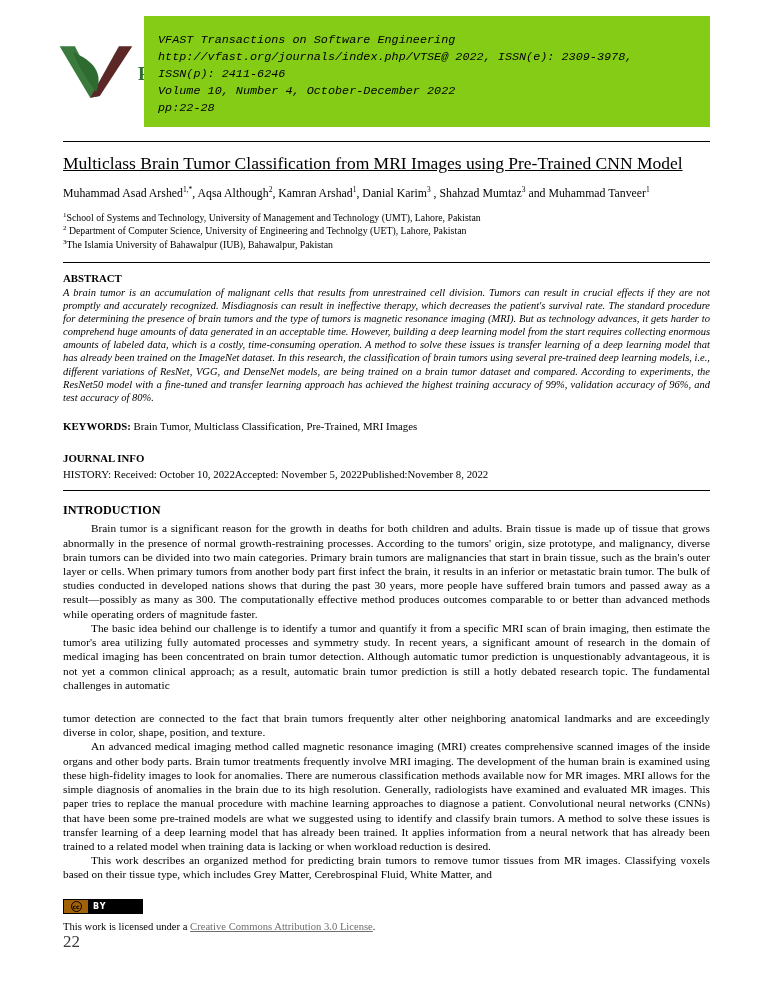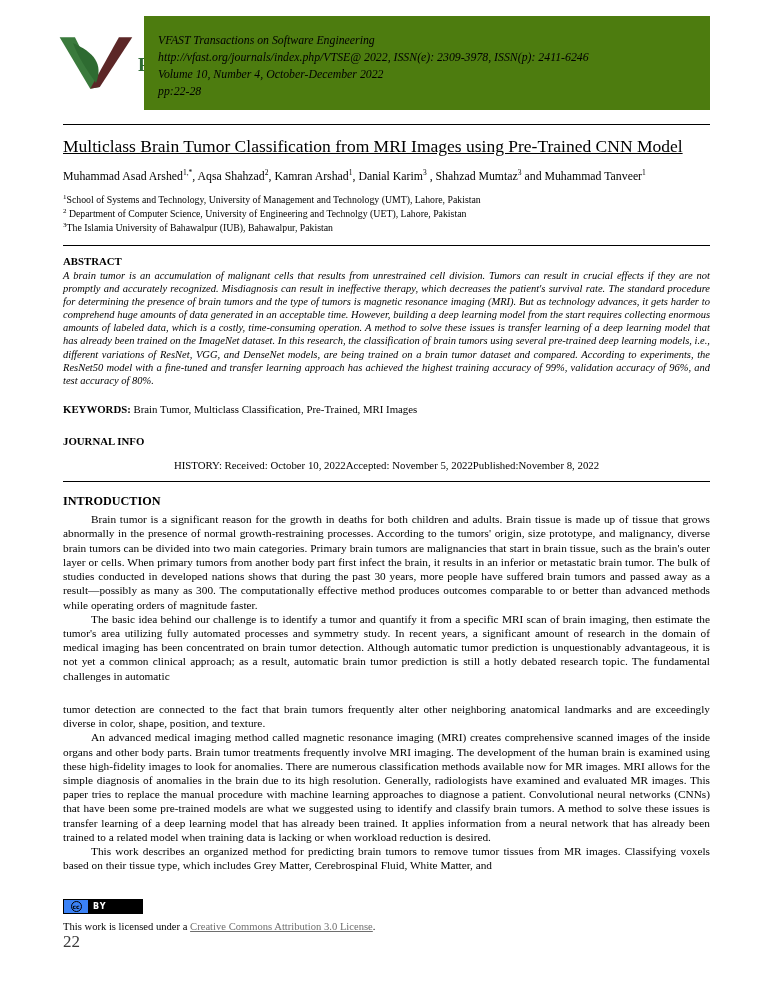--- a/index.html
+++ b/index.html
@@ -9,22 +9,22 @@
     background: #ffffff; overflow: hidden; color: #000;
     font-family: "Liberation Serif", serif;
   }
   
   .header-row { display: flex; align-items: stretch; padding: 16px 63px 0 52px; }
   .logo { width: 92px; display: flex; align-items: center; padding-top: 2px; }
   .logo svg { display: block; }
   .logo-text { font-weight: bold; font-size: 19px; letter-spacing: 4px; line-height: 1; color: #2e6b33; margin-top: 1px; }
   .logo-text .caret { color: #5a2626; }
   .header-box {
-    flex: 1; background: #4d7c0f; padding: 16px 14px 10px 14px;
-    font-style: italic; font-size: 11.8px; line-height: 1.45;
+    flex: 1; background: #84cc16; padding: 16px 14px 10px 14px;
+    font-style: italic; font-size: 11.8px; line-height: 1.45; font-family: Liberation Mono, monospace;
   }
   .hb-row3 { display: flex; justify-content: space-between; flex-direction: column; }
   
   .rule { border: none; border-top: 1px solid #000; margin: 14px 63px 0 63px; }
   .rule.tight { margin-top: 10px; }
   
   .content { padding: 0 63px; }
   .title {
     margin: 10px 0 0 0; font-size: 17.5px; font-weight: normal;
     line-height: 1.3; text-align: justify; text-decoration: underline;
@@ -32,32 +32,32 @@
   .authors { margin: 9px 0 0 0; font-size: 11.8px; line-height: 1.55; }
   .authors sup { font-size: 7.5px; }
   .affiliations { margin-top: 8px; font-size: 9.8px; line-height: 1.38; }
   .aff-line sup { font-size: 7px; }
   
   .abs-head { font-weight: bold; font-size: 10.8px; margin: 9px 0 2px 0; }
   .abs-text { font-style: italic; font-size: 10.5px; line-height: 1.25; text-align: justify; margin: 2px 0 0 0; }
   .keywords { margin: 16px 0 0 0; font-size: 10.8px; }
   .kw-label, .ji-head { font-weight: bold; }
   .ji-head { margin-top: 20px; font-size: 10.8px; }
-  .history-row { margin-top: 12px; display: flex; justify-content: center; font-size: 10.8px; }
+  .history-row { margin-top: 4px; display: flex; justify-content: flex-start; font-size: 10.8px; }
   
   .columns { display: flex; gap: 19px; margin-top: 12px; font-size: 11.3px; line-height: 1.26; text-align: justify; flex-direction: column; }
   .col { flex: 1; min-width: 0; }
   .sec-head { font-weight: bold; font-size: 12.2px; margin: 0 0 3px 0; text-align: left; }
   .para { margin: 0; }
   .para.indent { text-indent: 28px; }
   
   .footer { position: absolute; left: 63px; right: 63px; top: 899px; }
   .cc-badge {
     width: 80px; height: 15px; border: 1px solid #000; display: flex; align-items: stretch;
-    background: #3b82f6; cursor: pointer;
+    background: #a16207; cursor: pointer;
   }
   .cc-circle {
     width: 24px; display: flex; align-items: center; justify-content: center;
     font-family: "DejaVu Sans", sans-serif; font-size: 8px; font-weight: bold;
   }
   .cc-circle .ring {
     width: 11px; height: 11px; border: 1px solid #000; border-radius: 50%;
     display: flex; align-items: center; justify-content: center; font-size: 6px; line-height: 1;
   }
   .cc-bar {
@@ -93,21 +93,21 @@
         <span>pp:22-28</span>
       </div>
     </div>
   </div>
 
   <hr class="rule">
 
   <div class="content">
     <h1 class="title">Multiclass Brain Tumor Classification from MRI Images using Pre-Trained CNN Model</h1>
 
-    <p class="authors"><span>Muhammad Asad Arshed</span><sup>1,*</sup>, <span>Aqsa Shahzad</span><sup>2</sup>, <span>Kamran Arshad</span><sup>1</sup>, <span>Danial Karim</span><sup>3</sup> , <span>Shahzad Mumtaz</span><sup>3</sup> and <span>Muhammad Tanveer</span><sup>1</sup></p>
+    <p class="authors"><span>Muhammad Asad Arshed</span><sup>1,*</sup>, <span>Aqsa Although</span><sup>2</sup>, <span>Kamran Arshad</span><sup>1</sup>, <span>Danial Karim</span><sup>3</sup> , <span>Shahzad Mumtaz</span><sup>3</sup> and <span>Muhammad Tanveer</span><sup>1</sup></p>
 
     <div class="affiliations">
         <div class="aff-line"><sup>1</sup>School of Systems and Technology, University of Management and Technology (UMT), Lahore, Pakistan</div>
         <div class="aff-line"><sup>2</sup> Department of Computer Science, University of Engineering and Technolgy (UET), Lahore, Pakistan</div>
         <div class="aff-line"><sup>3</sup>The Islamia University of Bahawalpur (IUB), Bahawalpur, Pakistan</div>
       </div>
 
     <hr class="rule tight" style="margin-left:0;margin-right:0;">
 
     <div>

